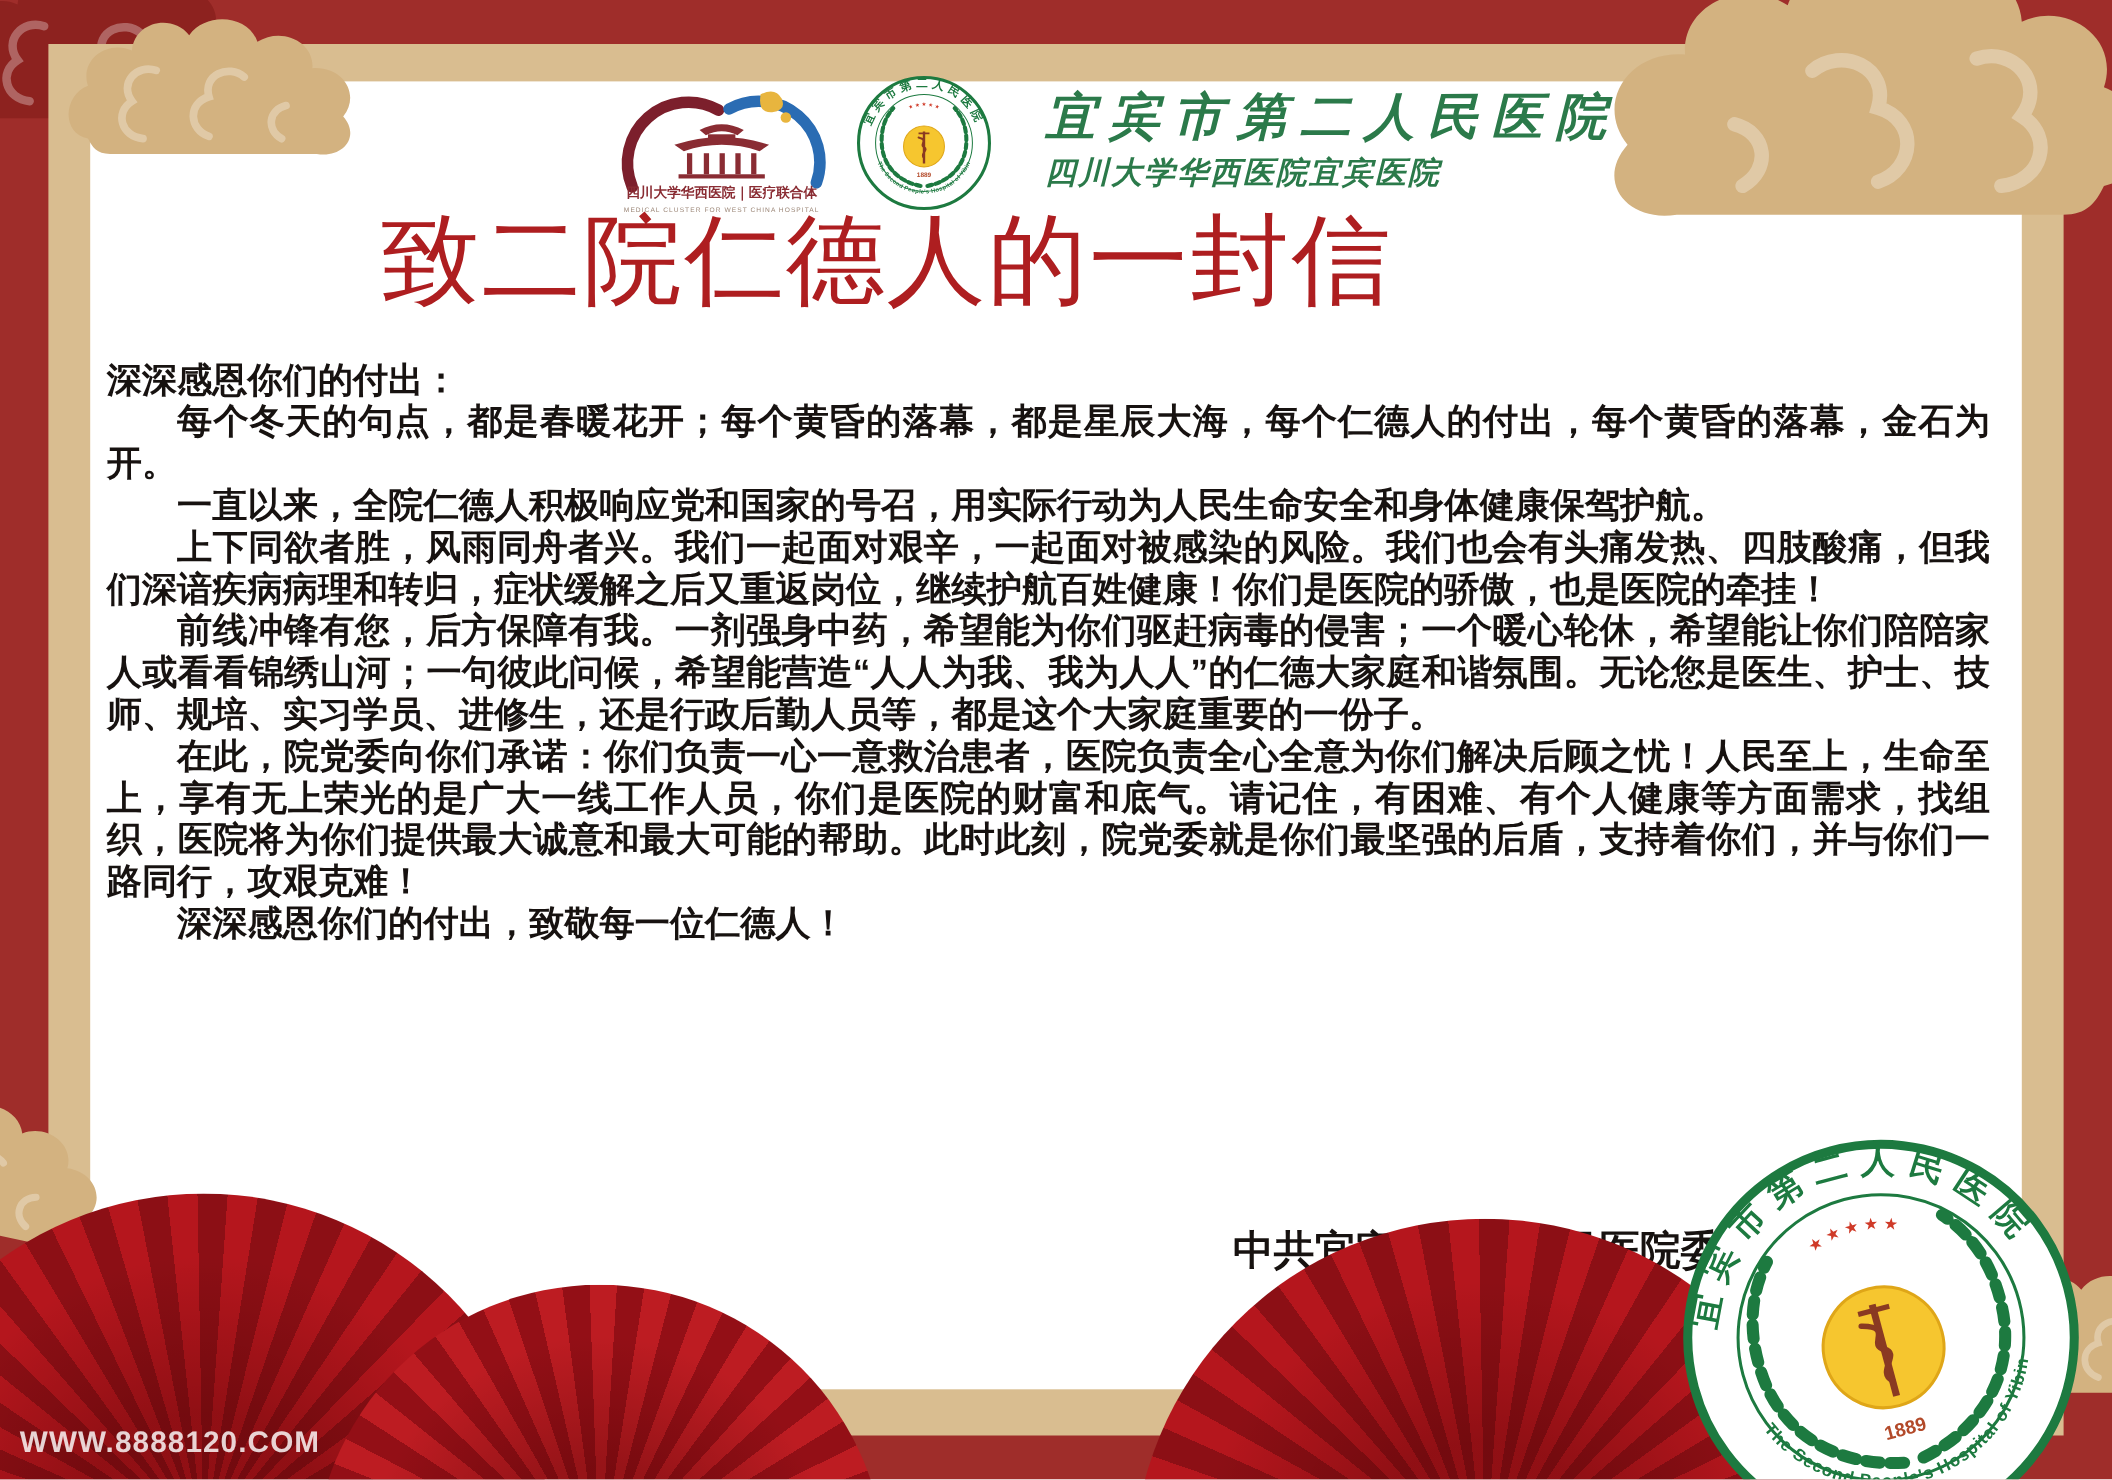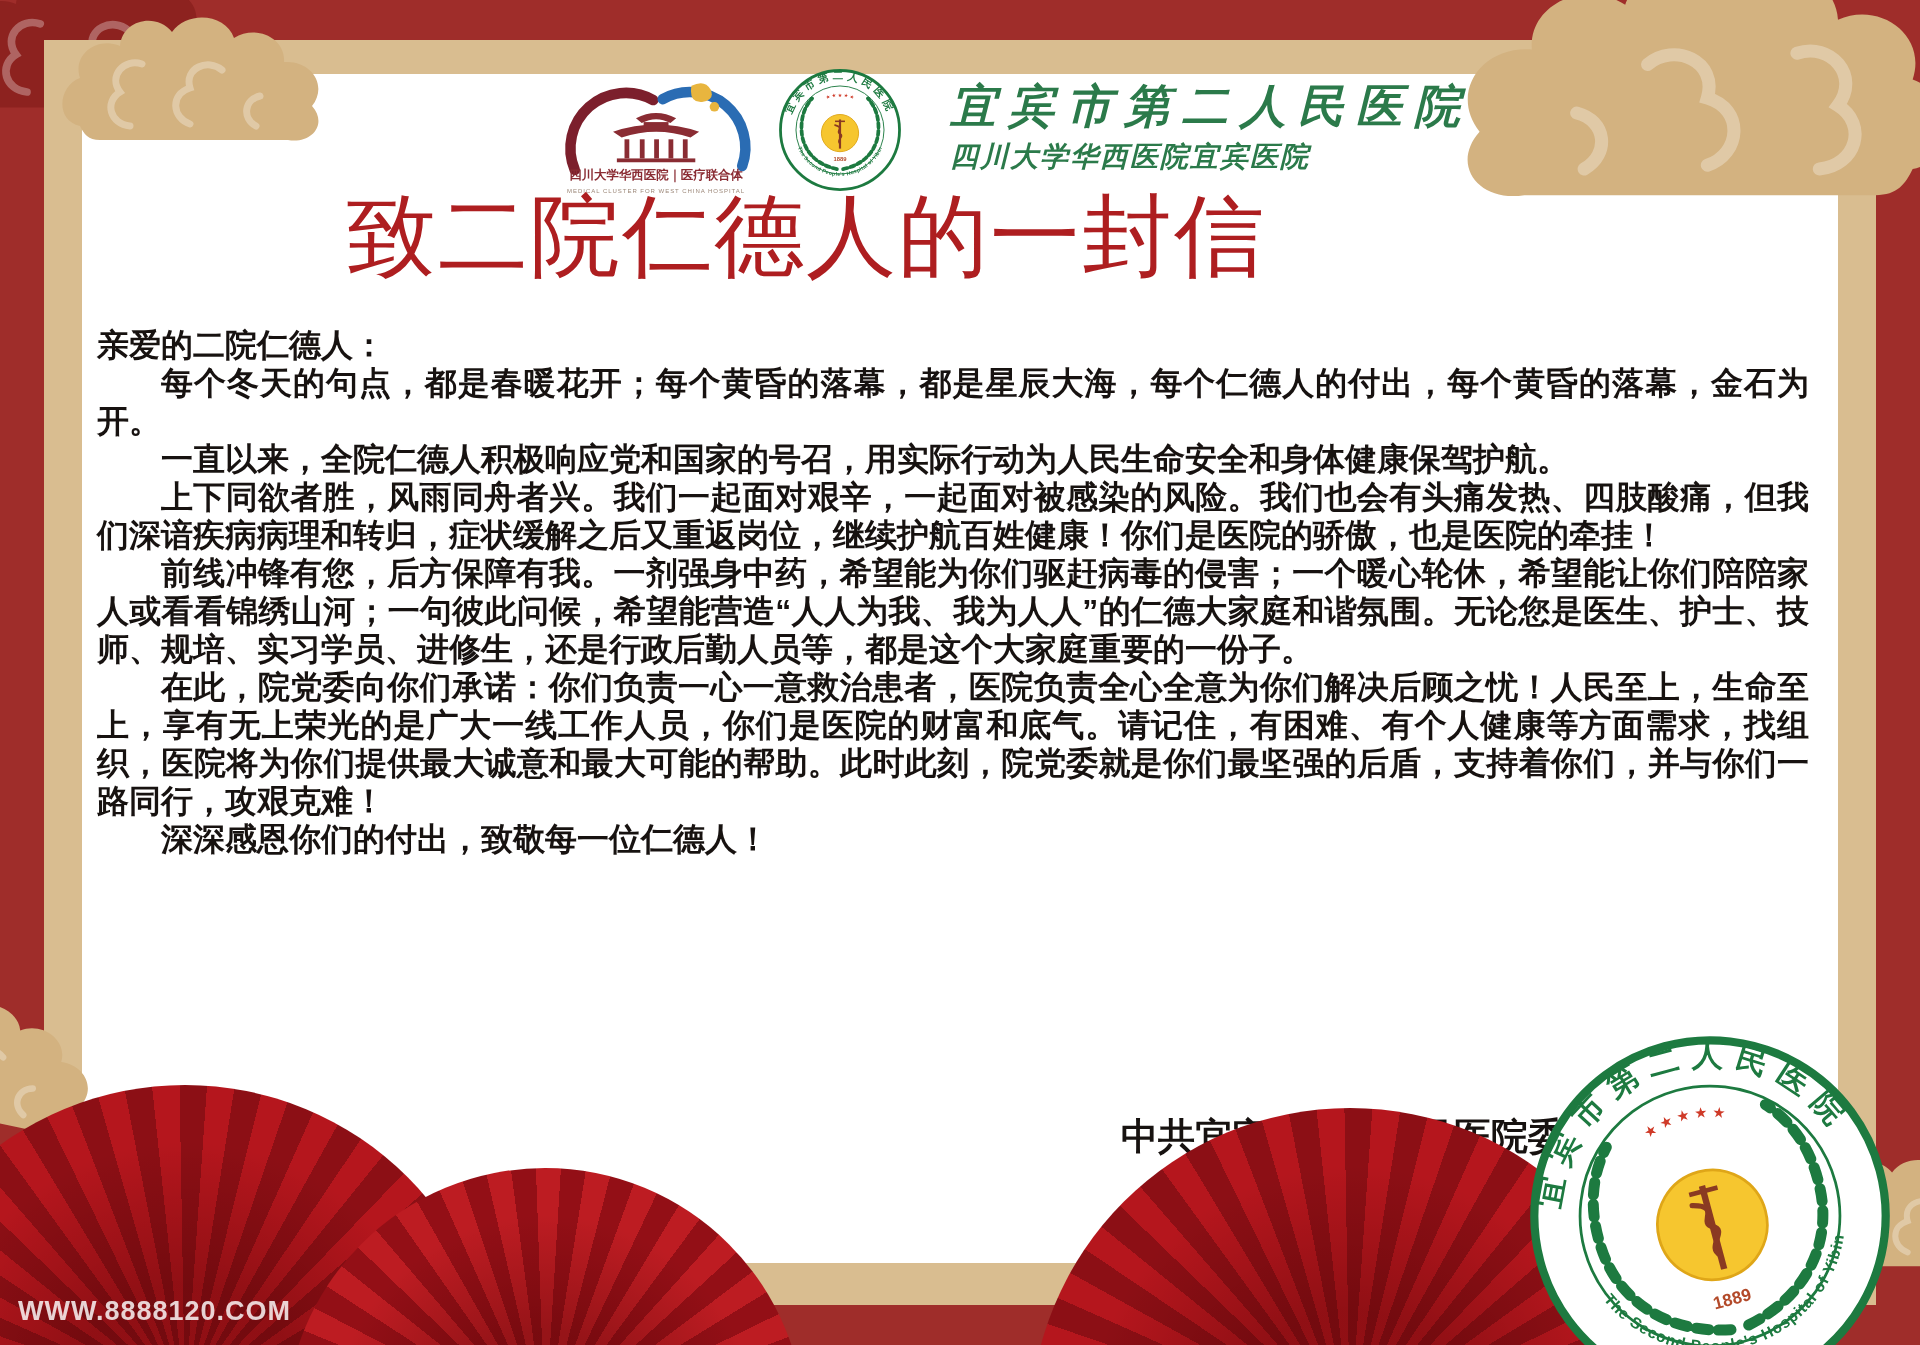--- a/index.html
+++ b/index.html
@@ -160,21 +160,21 @@
   </div>
 
   <div class="brand">
     <div class="brand-line1">宜宾市第二人民医院</div>
     <div class="brand-line2">四川大学华西医院宜宾医院</div>
   </div>
 
   <div class="title">致二院仁德人的一封信</div>
 
   <div class="letter">
-    <p class="salutation">亲爱的二院仁德人：</p>
+    <p class="salutation">深深感恩你们的付出：</p>
     <p>每个冬天的句点，都是春暖花开；每个黄昏的落幕，都是星辰大海，每个仁德人的付出，每个黄昏的落幕，金石为开。</p>
     <p>一直以来，全院仁德人积极响应党和国家的号召，用实际行动为人民生命安全和身体健康保驾护航。</p>
     <p>上下同欲者胜，风雨同舟者兴。我们一起面对艰辛，一起面对被感染的风险。我们也会有头痛发热、四肢酸痛，但我们深谙疾病病理和转归，症状缓解之后又重返岗位，继续护航百姓健康！你们是医院的骄傲，也是医院的牵挂！</p>
     <p>前线冲锋有您，后方保障有我。一剂强身中药，希望能为你们驱赶病毒的侵害；一个暖心轮休，希望能让你们陪陪家人或看看锦绣山河；一句彼此问候，希望能营造“人人为我、我为人人”的仁德大家庭和谐氛围。无论您是医生、护士、技师、规培、实习学员、进修生，还是行政后勤人员等，都是这个大家庭重要的一份子。</p>
     <p>在此，院党委向你们承诺：你们负责一心一意救治患者，医院负责全心全意为你们解决后顾之忧！人民至上，生命至上，享有无上荣光的是广大一线工作人员，你们是医院的财富和底气。请记住，有困难、有个人健康等方面需求，找组织，医院将为你们提供最大诚意和最大可能的帮助。此时此刻，院党委就是你们最坚强的后盾，支持着你们，并与你们一路同行，攻艰克难！</p>
     <p>深深感恩你们的付出，致敬每一位仁德人！</p>
   </div>
 
   <div class="signature">
     <div class="sig-line">中共宜宾市第二人民医院委员会</div>

